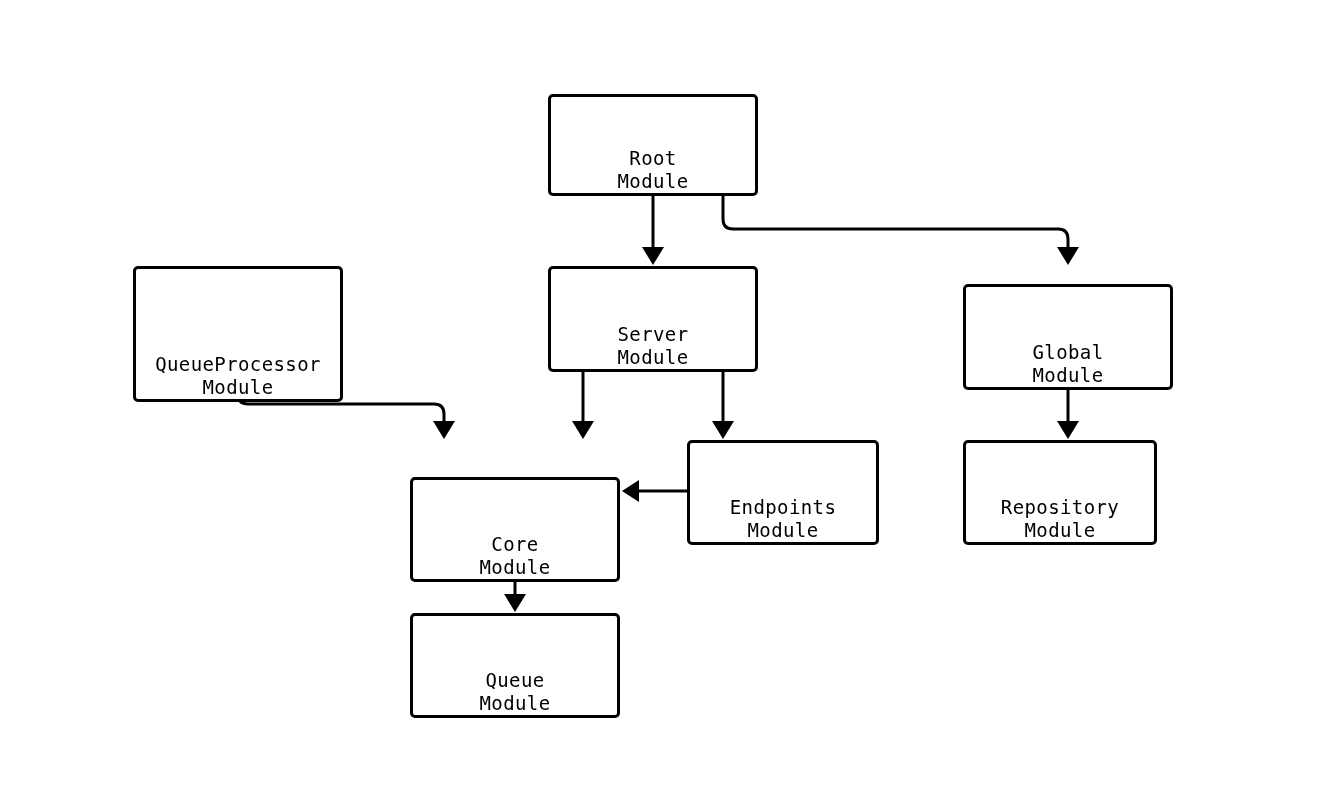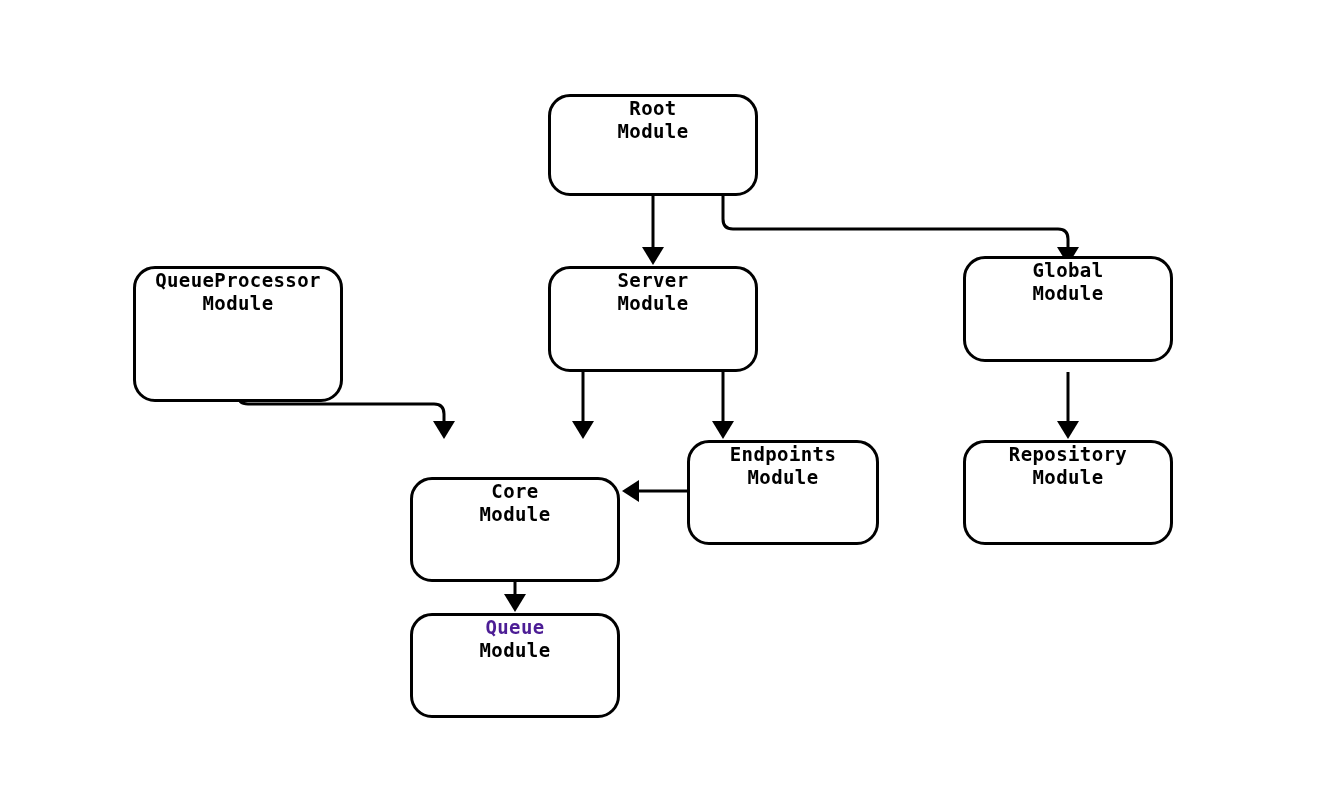--- a/index.html
+++ b/index.html
@@ -22,27 +22,26 @@
     top: 0;
     width: 1337px;
     height: 809px;
     pointer-events: none;
   }
   .node {
     position: absolute;
     box-sizing: border-box;
     background: #ffffff;
     border: 3px solid #000000;
-    border-radius: 22px;
+    border-radius: 5px;
     display: flex;
     flex-direction: column;
     align-items: center;
-    justify-content: flex-start;
+    justify-content: flex-end;
     text-align: center;
-    font-weight: bold;
   }
   .node-line {
     font-family: "DejaVu Sans Mono", "Liberation Mono", monospace;
     font-size: 19px;
     line-height: 23px;
     color: #000000;
     letter-spacing: 0.4px;
     white-space: nowrap;
   }
 </style>
@@ -80,35 +79,35 @@
         <div class="node-line" style="color: rgb(0, 0, 0);">Module</div>
       </div>
       <div class="node" style="left: 133px; top: 266px; width: 210px; height: 136px; border-color: rgb(0, 0, 0);">
         <div class="node-line" style="color: rgb(0, 0, 0);">QueueProcessor</div>
         <div class="node-line" style="color: rgb(0, 0, 0);">Module</div>
       </div>
       <div class="node" style="left: 548px; top: 266px; width: 210px; height: 106px; border-color: rgb(0, 0, 0);">
         <div class="node-line" style="color: rgb(0, 0, 0);">Server</div>
         <div class="node-line" style="color: rgb(0, 0, 0);">Module</div>
       </div>
-      <div class="node" style="left: 963px; top: 256px; width: 210px; height: 106px; border-color: rgb(0, 0, 0);">
+      <div class="node" style="left: 963px; top: 284px; width: 210px; height: 106px; border-color: rgb(0, 0, 0);">
         <div class="node-line" style="color: rgb(0, 0, 0);">Global</div>
         <div class="node-line" style="color: rgb(0, 0, 0);">Module</div>
       </div>
       <div class="node" style="left: 410px; top: 440px; width: 210px; height: 105px; border-color: rgb(0, 0, 0); margin-top: 37px;">
         <div class="node-line" style="color: rgb(0, 0, 0);">Core</div>
         <div class="node-line" style="color: rgb(0, 0, 0);">Module</div>
       </div>
       <div class="node" style="left: 687px; top: 440px; width: 192px; height: 105px; border-color: rgb(0, 0, 0);">
         <div class="node-line" style="color: rgb(0, 0, 0);">Endpoints</div>
         <div class="node-line" style="color: rgb(0, 0, 0);">Module</div>
       </div>
-      <div class="node" style="left: 963px; top: 440px; width: 210px; height: 105px; border-color: rgb(0, 0, 0);">
+      <div class="node" style="left: 963px; top: 440px; width: 194px; height: 105px; border-color: rgb(0, 0, 0);">
         <div class="node-line" style="color: rgb(0, 0, 0);">Repository</div>
         <div class="node-line" style="color: rgb(0, 0, 0);">Module</div>
       </div>
       <div class="node" style="left: 410px; top: 613px; width: 210px; height: 105px; border-color: rgb(0, 0, 0);">
-        <div class="node-line" style="color: #4c1d95;">Queue</div>
+        <div class="node-line" style="color: #000000;">Queue</div>
         <div class="node-line" style="color: rgb(0, 0, 0);">Module</div>
       </div>
     </div>
 
 </div>
 
 </body></html>

